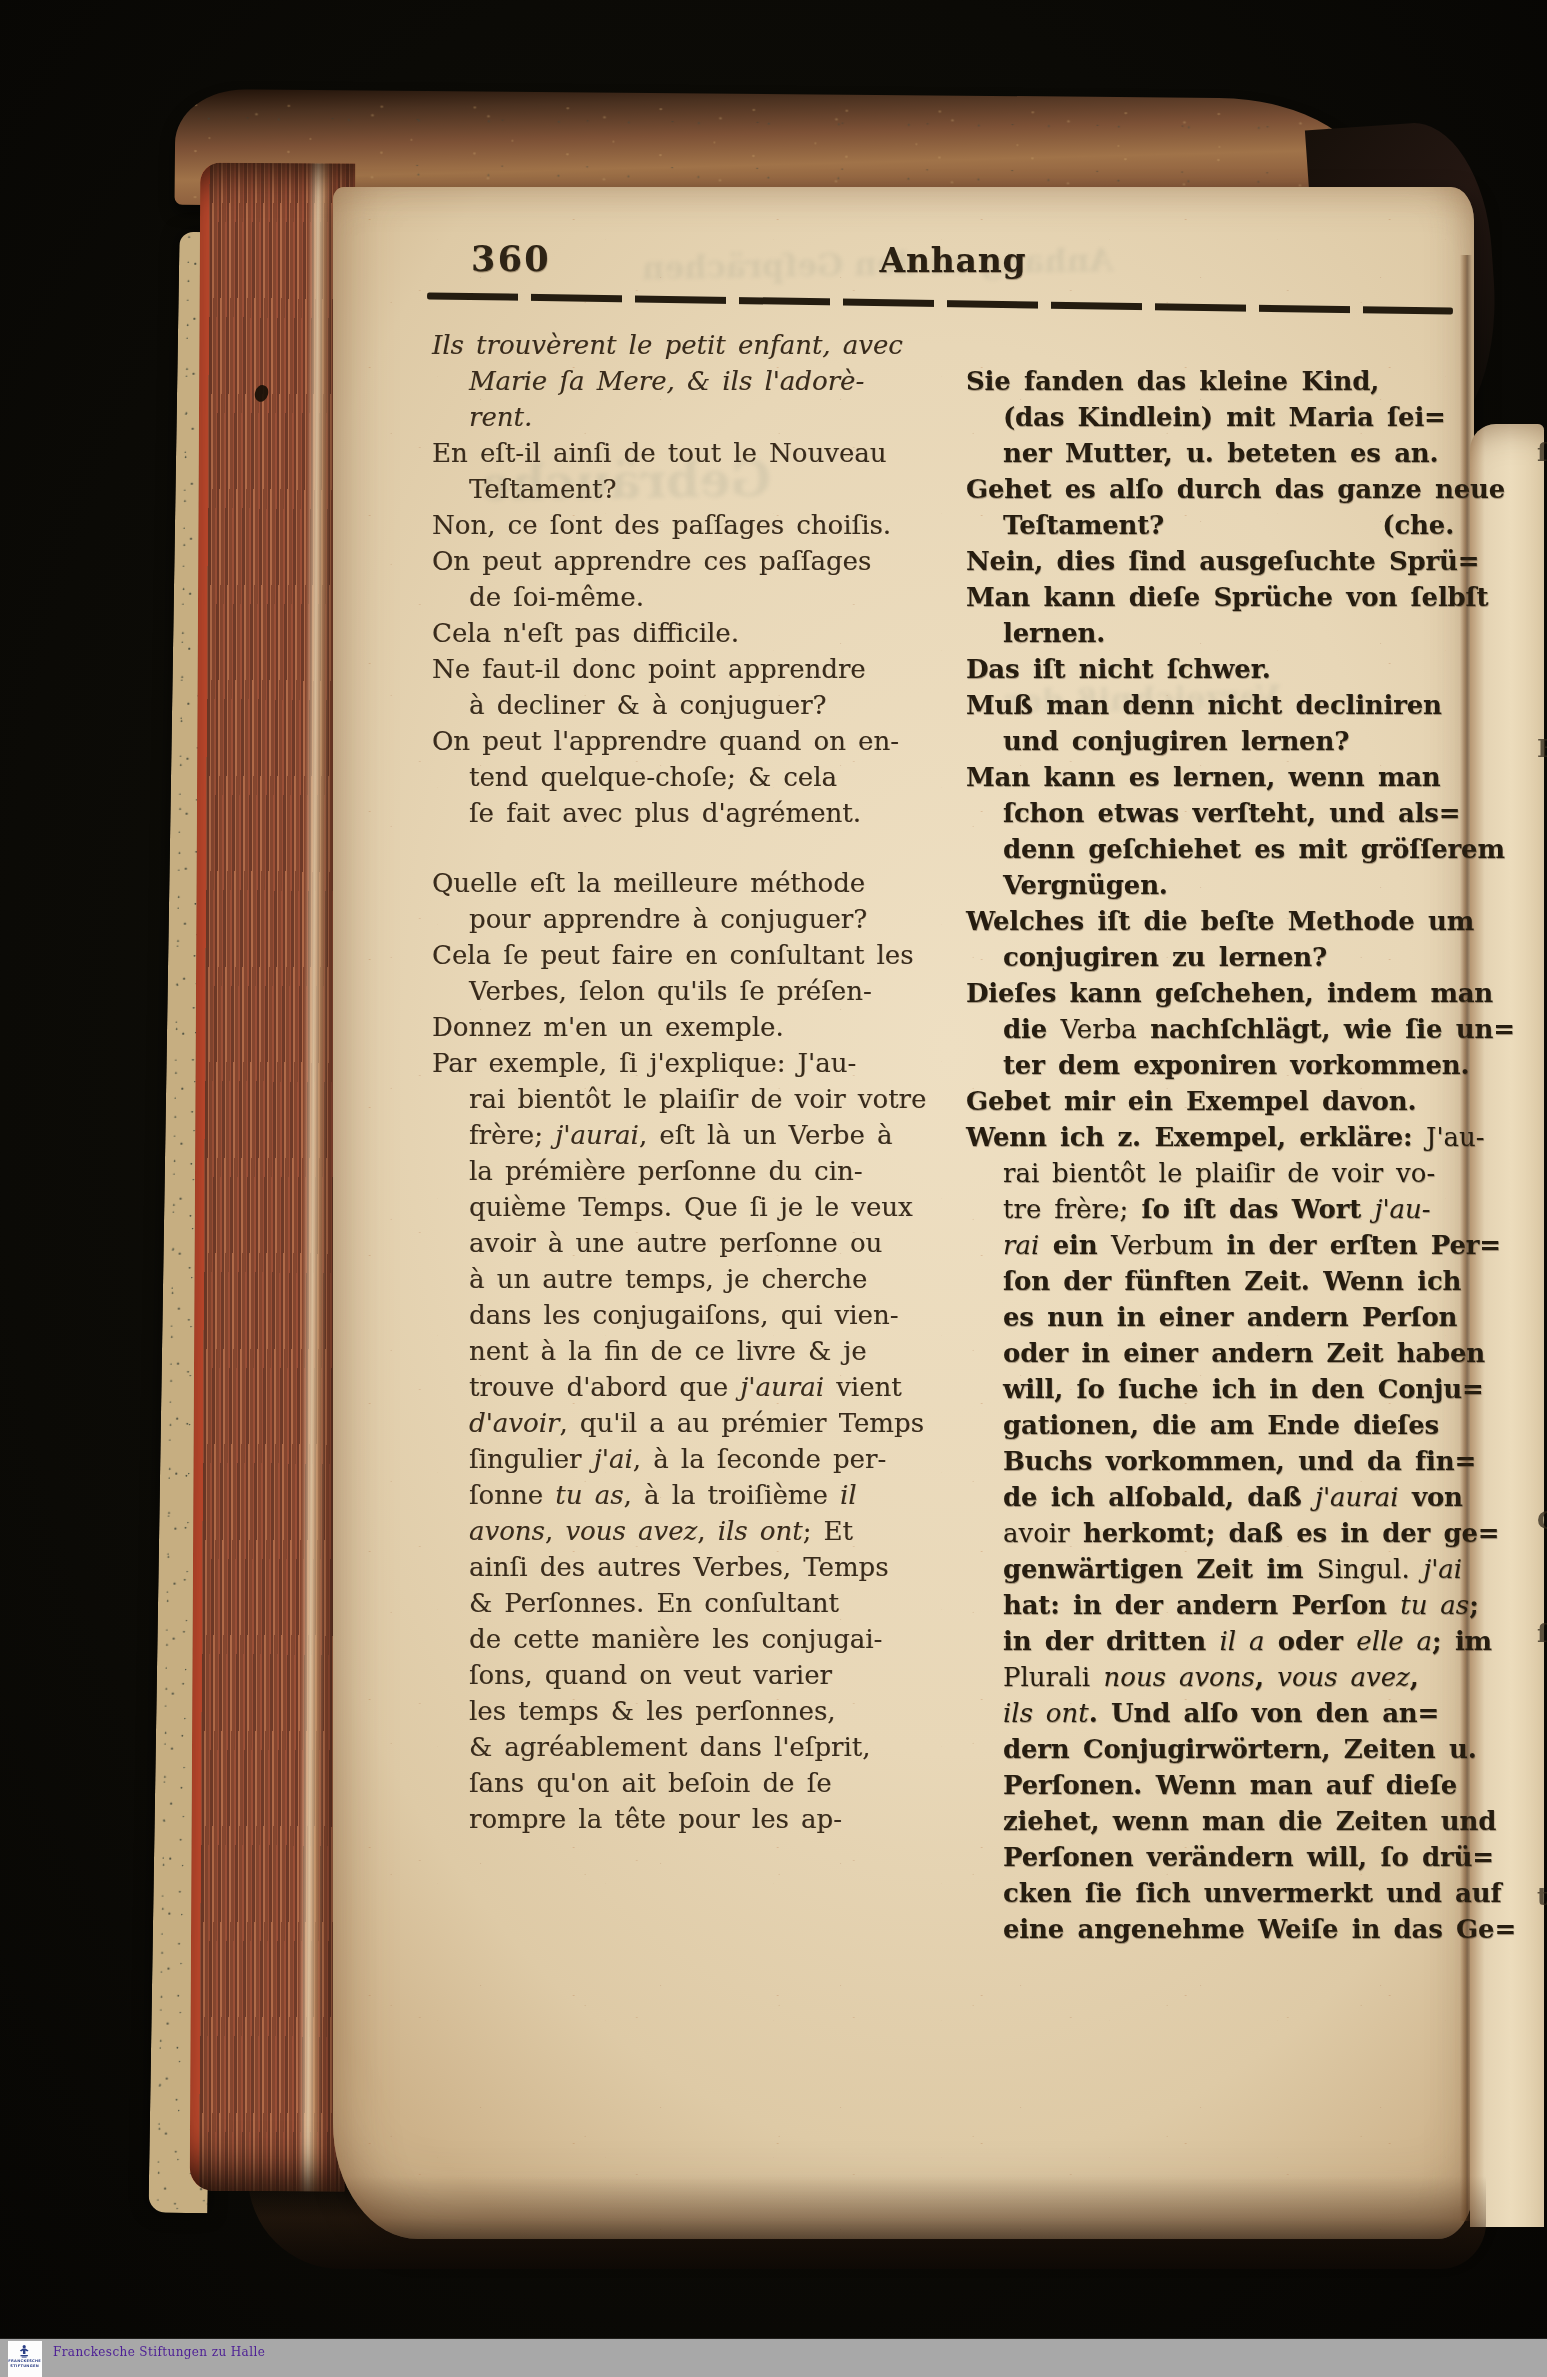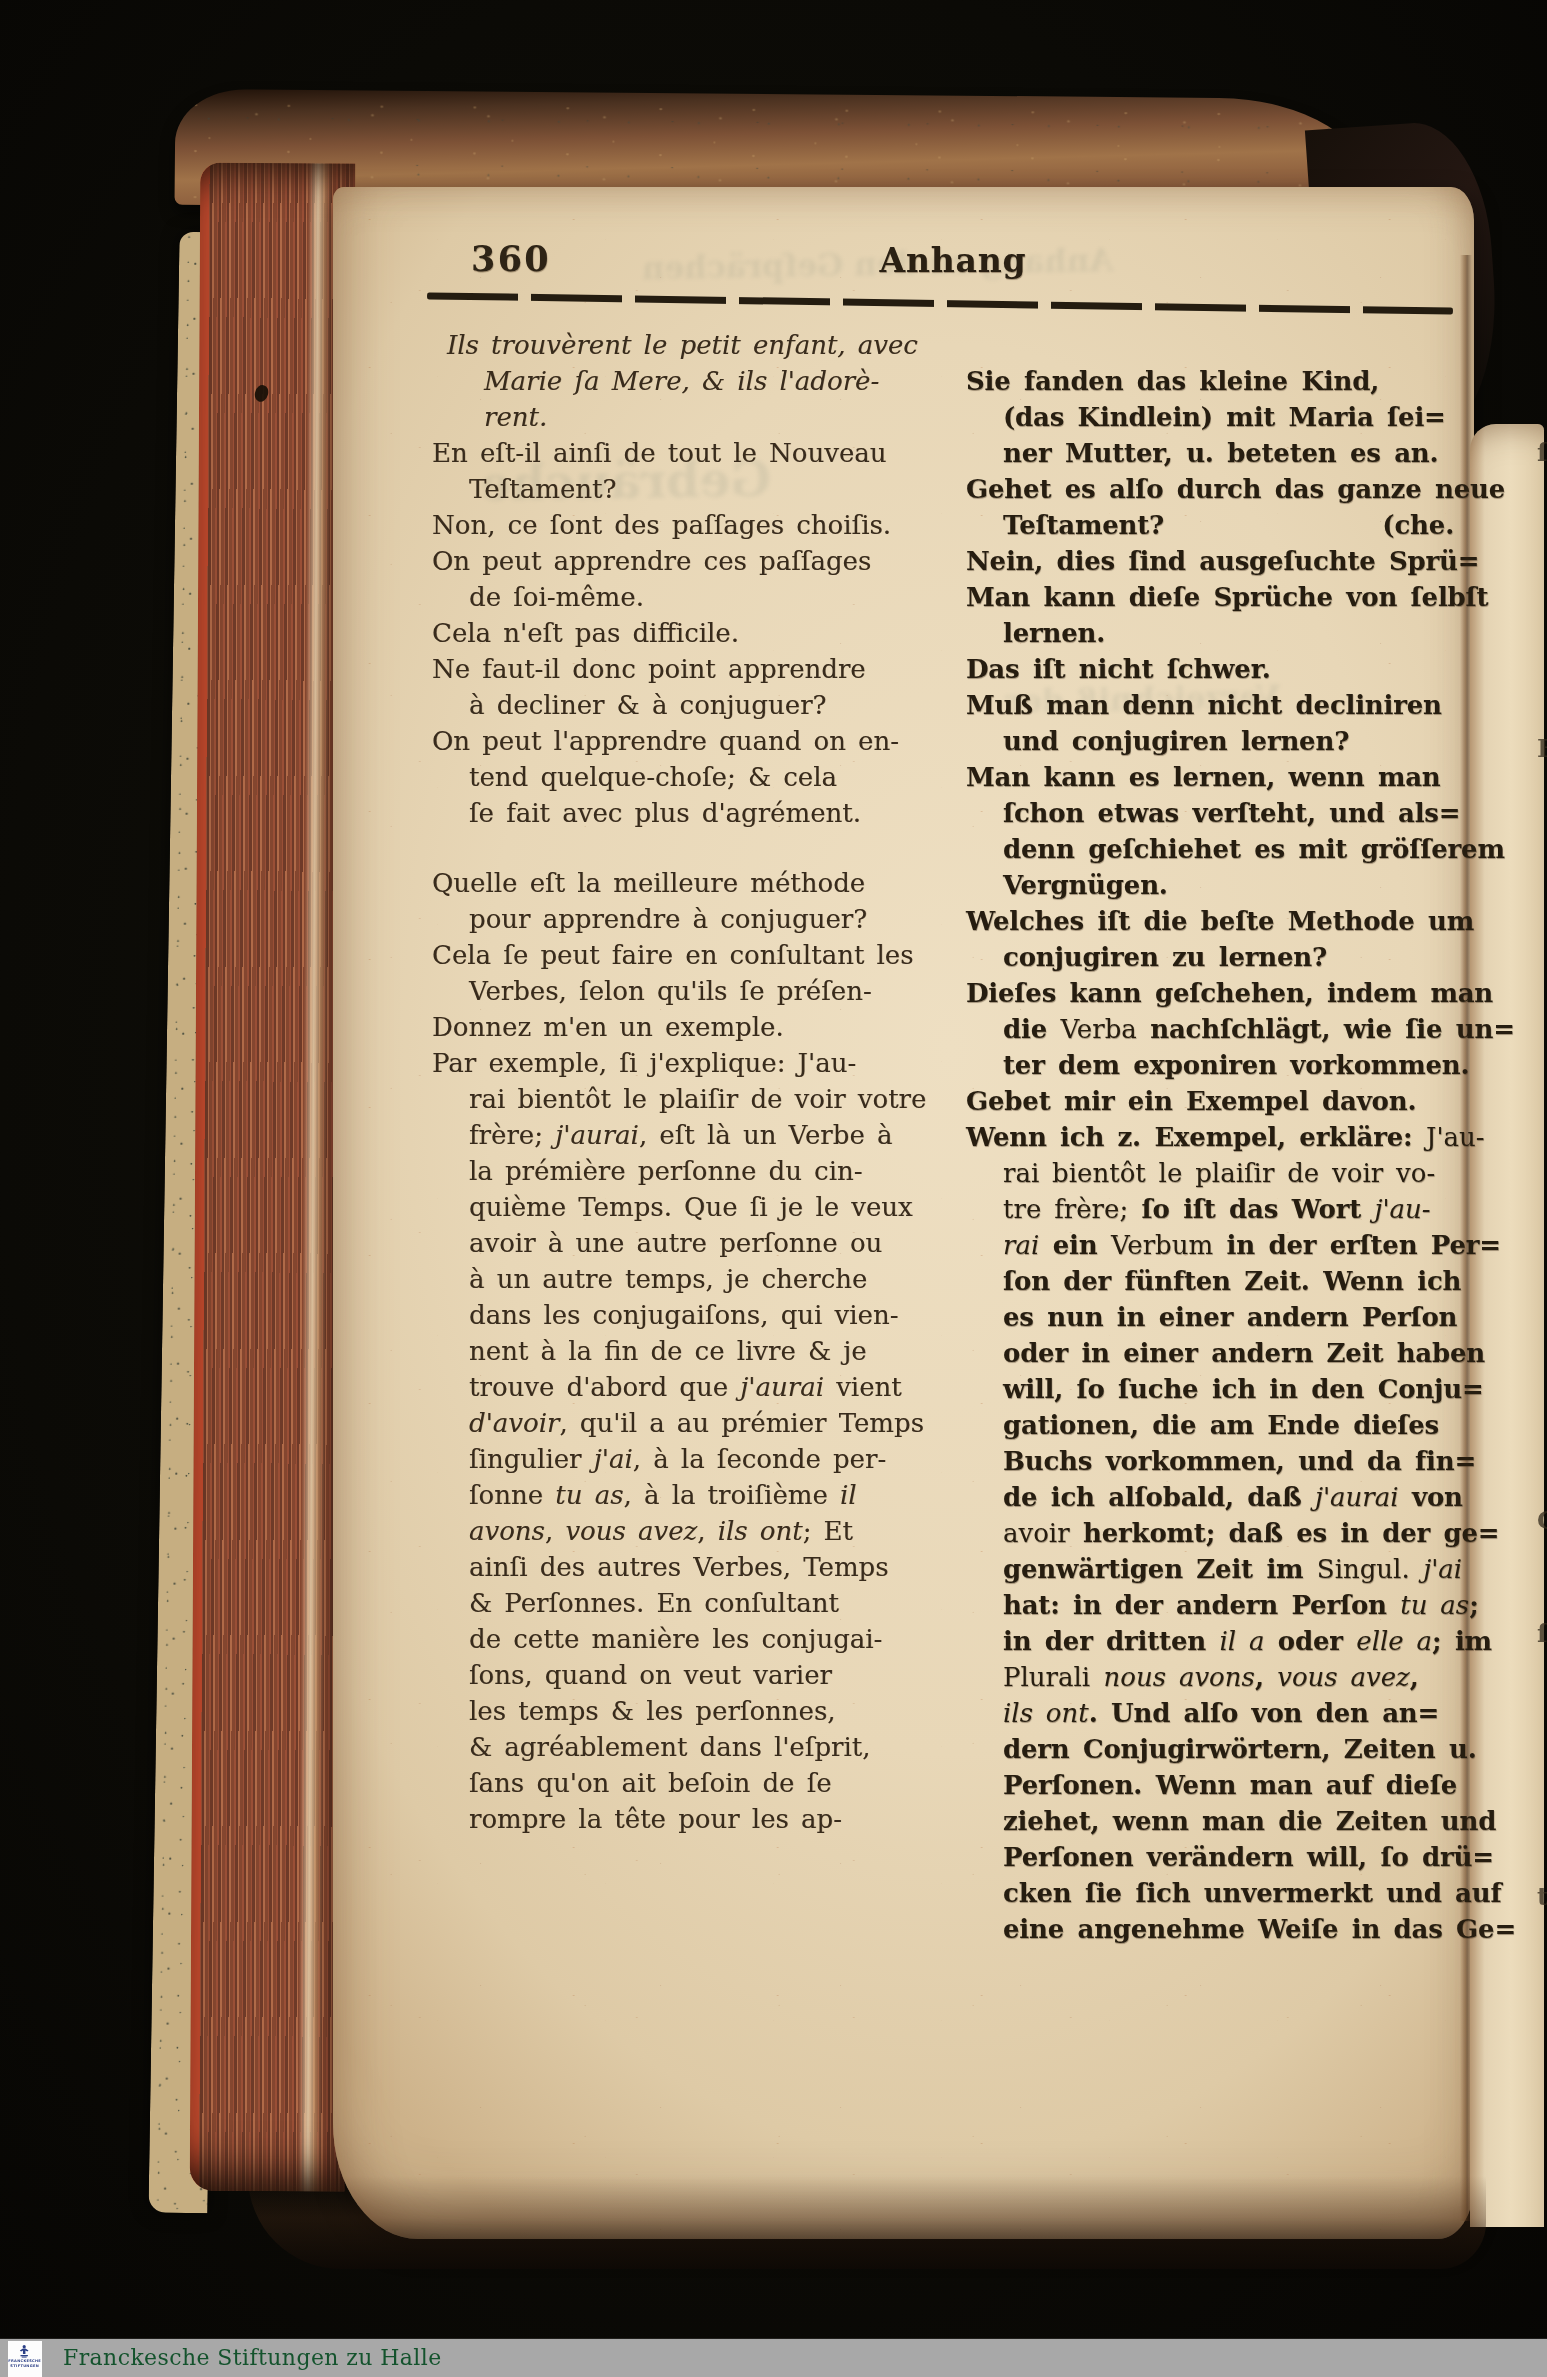--- a/index.html
+++ b/index.html
@@ -78,21 +78,21 @@
     border-radius:2.3px;}
 
   .col{position:absolute;top:327px;}
   .col-fr{left:432px;width:536px;}
   .col-de{left:966px;width:488px;margin-top:36px;}
   .line{height:36px;line-height:36px;white-space:nowrap;position:relative;}
   .ind{padding-left:37px;}
   .gap{height:34px;}
   .col-fr .line{font-size:26px;color:#382b1c;word-spacing:3.9px;
     text-shadow:0.4px 0.4px 0.6px rgba(70,45,25,.35);}
-  .col-fr .itl{font-style:italic;margin-left:15px;}
+  .col-fr .itl{font-style:italic;}
   .col-fr i{font-style:italic;}
   .col-de .line{font-size:26px;font-weight:700;color:#261d10;word-spacing:4.6px;
     letter-spacing:-0.2px;text-shadow:0.5px 0.5px 0.7px rgba(55,38,20,.4);}
   .col-de .ant{font-weight:400;letter-spacing:0;}
   .col-de .ant-i{font-weight:400;font-style:italic;letter-spacing:0;}
   .catch{position:absolute;right:0;top:0;}
 
   
   .ghost{position:absolute;color:#5d6f63;font-weight:700;opacity:.11;
     transform:scaleX(-1) rotate(1deg);filter:blur(1.9px);white-space:nowrap;}
@@ -101,21 +101,21 @@
     font-weight:700;color:#332a1c;opacity:.75;}
 
   
   .footer{position:absolute;left:0;top:2339px;width:1548px;height:39px;background:#a8a8a8;
     box-shadow:0 -0.8px 0 rgba(255,255,255,.12);}
   .logo-box{position:absolute;left:7.7px;top:2.3px;width:34px;height:36px;background:#fdfdfd;
     display:flex;flex-direction:column;align-items:center;padding-top:2.3px;box-sizing:border-box;}
   .logo-mark{width:12.4px;height:14px;}
   .logo-lines{font-family:"DejaVu Sans",sans-serif;font-size:3.6px;letter-spacing:0.3px;
     color:#2b3f86;text-align:center;line-height:4.6px;margin-top:1.5px;font-weight:700;}
-  .footer-label{position:absolute;left:63px;top:6.2px;font-size:22px;color:#14532d;
+  .footer-label{position:absolute;left:53px;top:6.2px;font-size:12px;color:#4c1d95;
     font-family:"DejaVu Serif",serif;letter-spacing:0.4px;}
 </style>
 </head>
 <body>
 
 <div class="stage">
 
   <div class="top-edge"></div>
   <div class="corner-dark"></div>
   <div class="cover-strip"></div>

